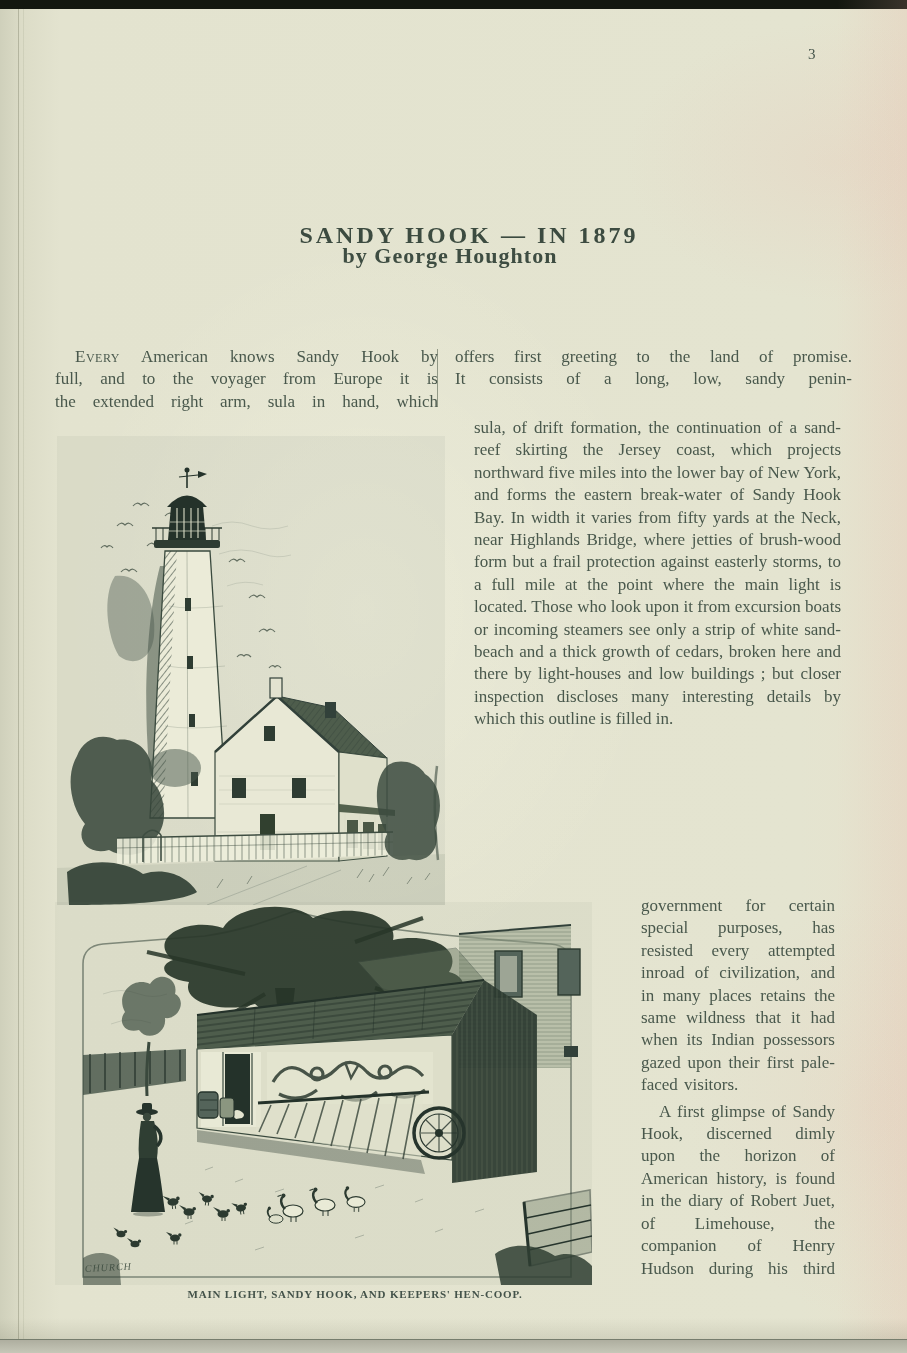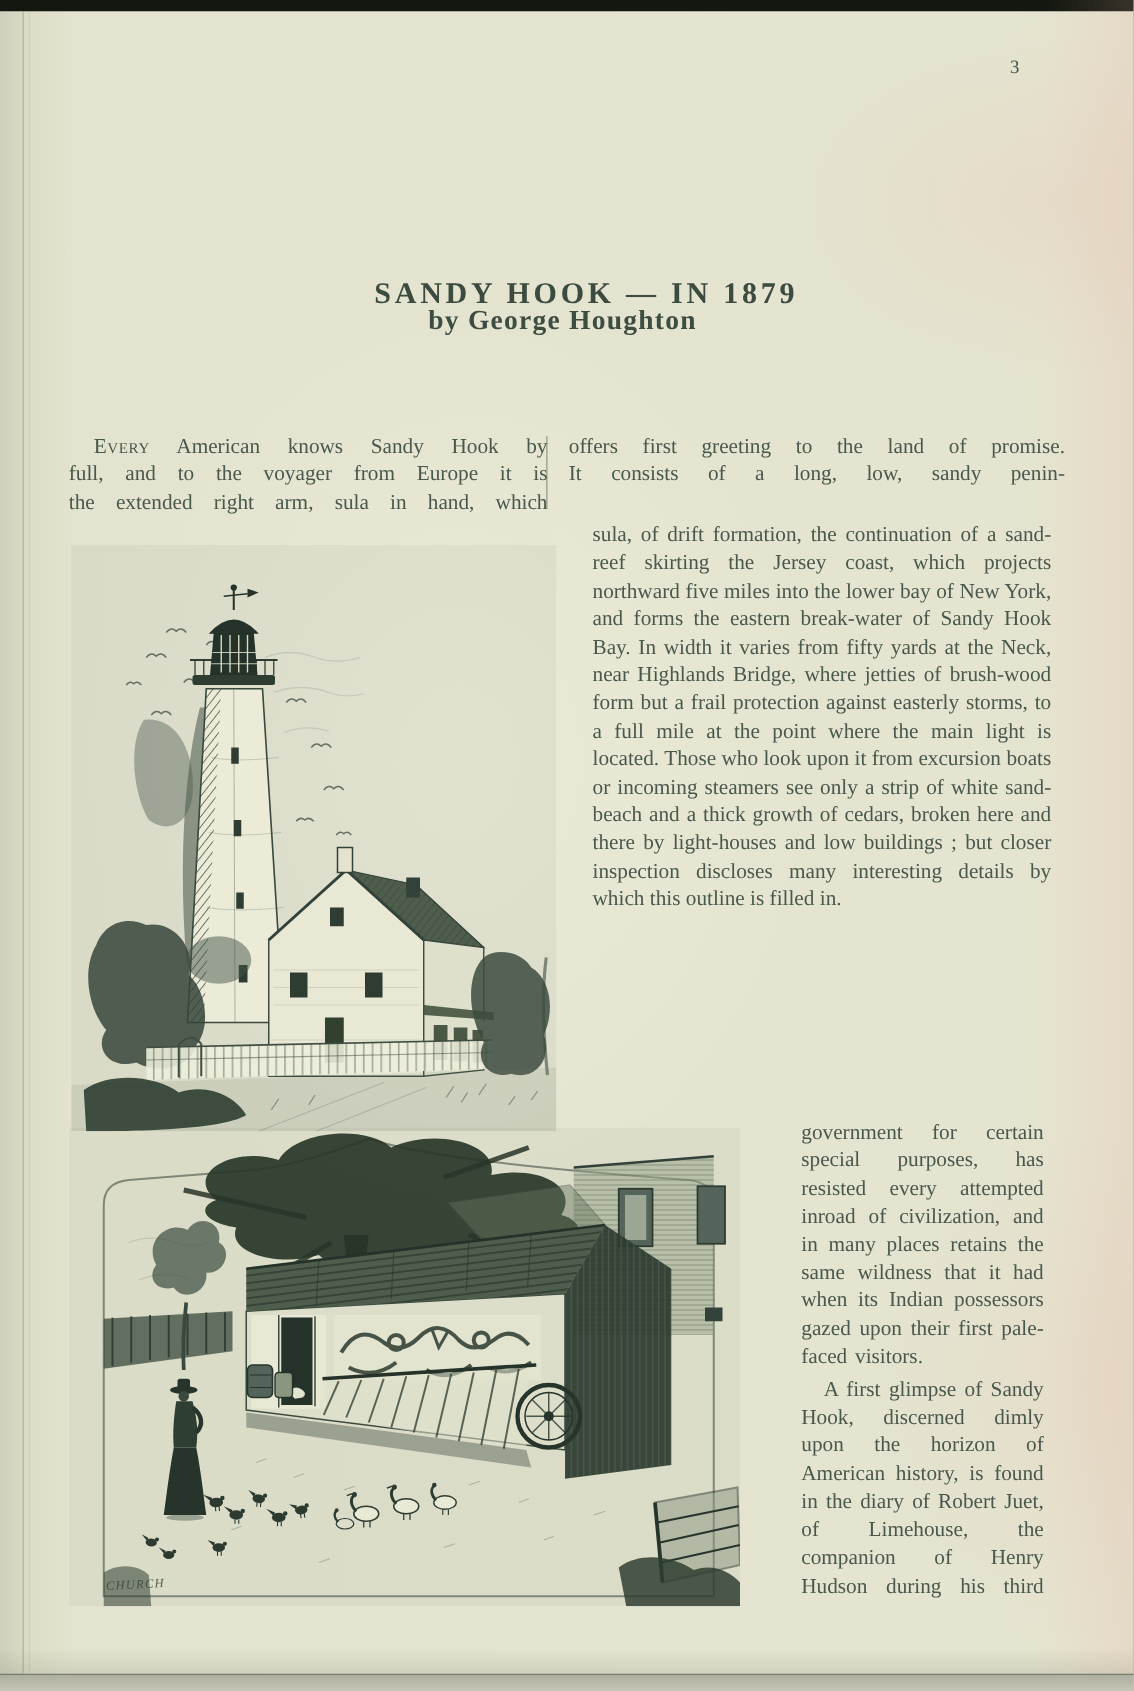--- a/index.html
+++ b/index.html
@@ -347,16 +347,17 @@
     </g>
     <path d="M440,352 C458,338 486,344 500,354 C516,348 530,356 537,364 L537,383 L446,383 Z" fill="#2f3e33" opacity="0.85"></path>
     <path d="M28,356 C40,348 56,350 64,358 L66,383 L28,383 Z" fill="#2f3e33" opacity="0.55"></path>
     <g stroke="#55645a" stroke-width="1" opacity="0.35">
       <path d="M150,268 l8,-3 M180,280 l8,-3 M220,290 l9,-3 M320,286 l9,-3 M360,300 l8,-3 M420,310 l9,-3 M130,322 l8,-3 M300,336 l9,-3 M380,330 l8,-3 M200,348 l9,-3"></path>
     </g>
     <text x="30" y="370" transform="rotate(-3 30 370)" font-family="Liberation Serif, DejaVu Serif, serif" font-style="italic" font-size="10" letter-spacing="1" fill="#3a493d" opacity="0.85">CHURCH</text>
   </svg>
   </div>
 
+  <div class="caption">MAIN LIGHT, SANDY HOOK, AND KEEPERS' HEN-COOP.</div>
 
   <div class="bottomshade"></div>
   <div class="bottomedge"></div>
 </div>
 
 </body></html>

